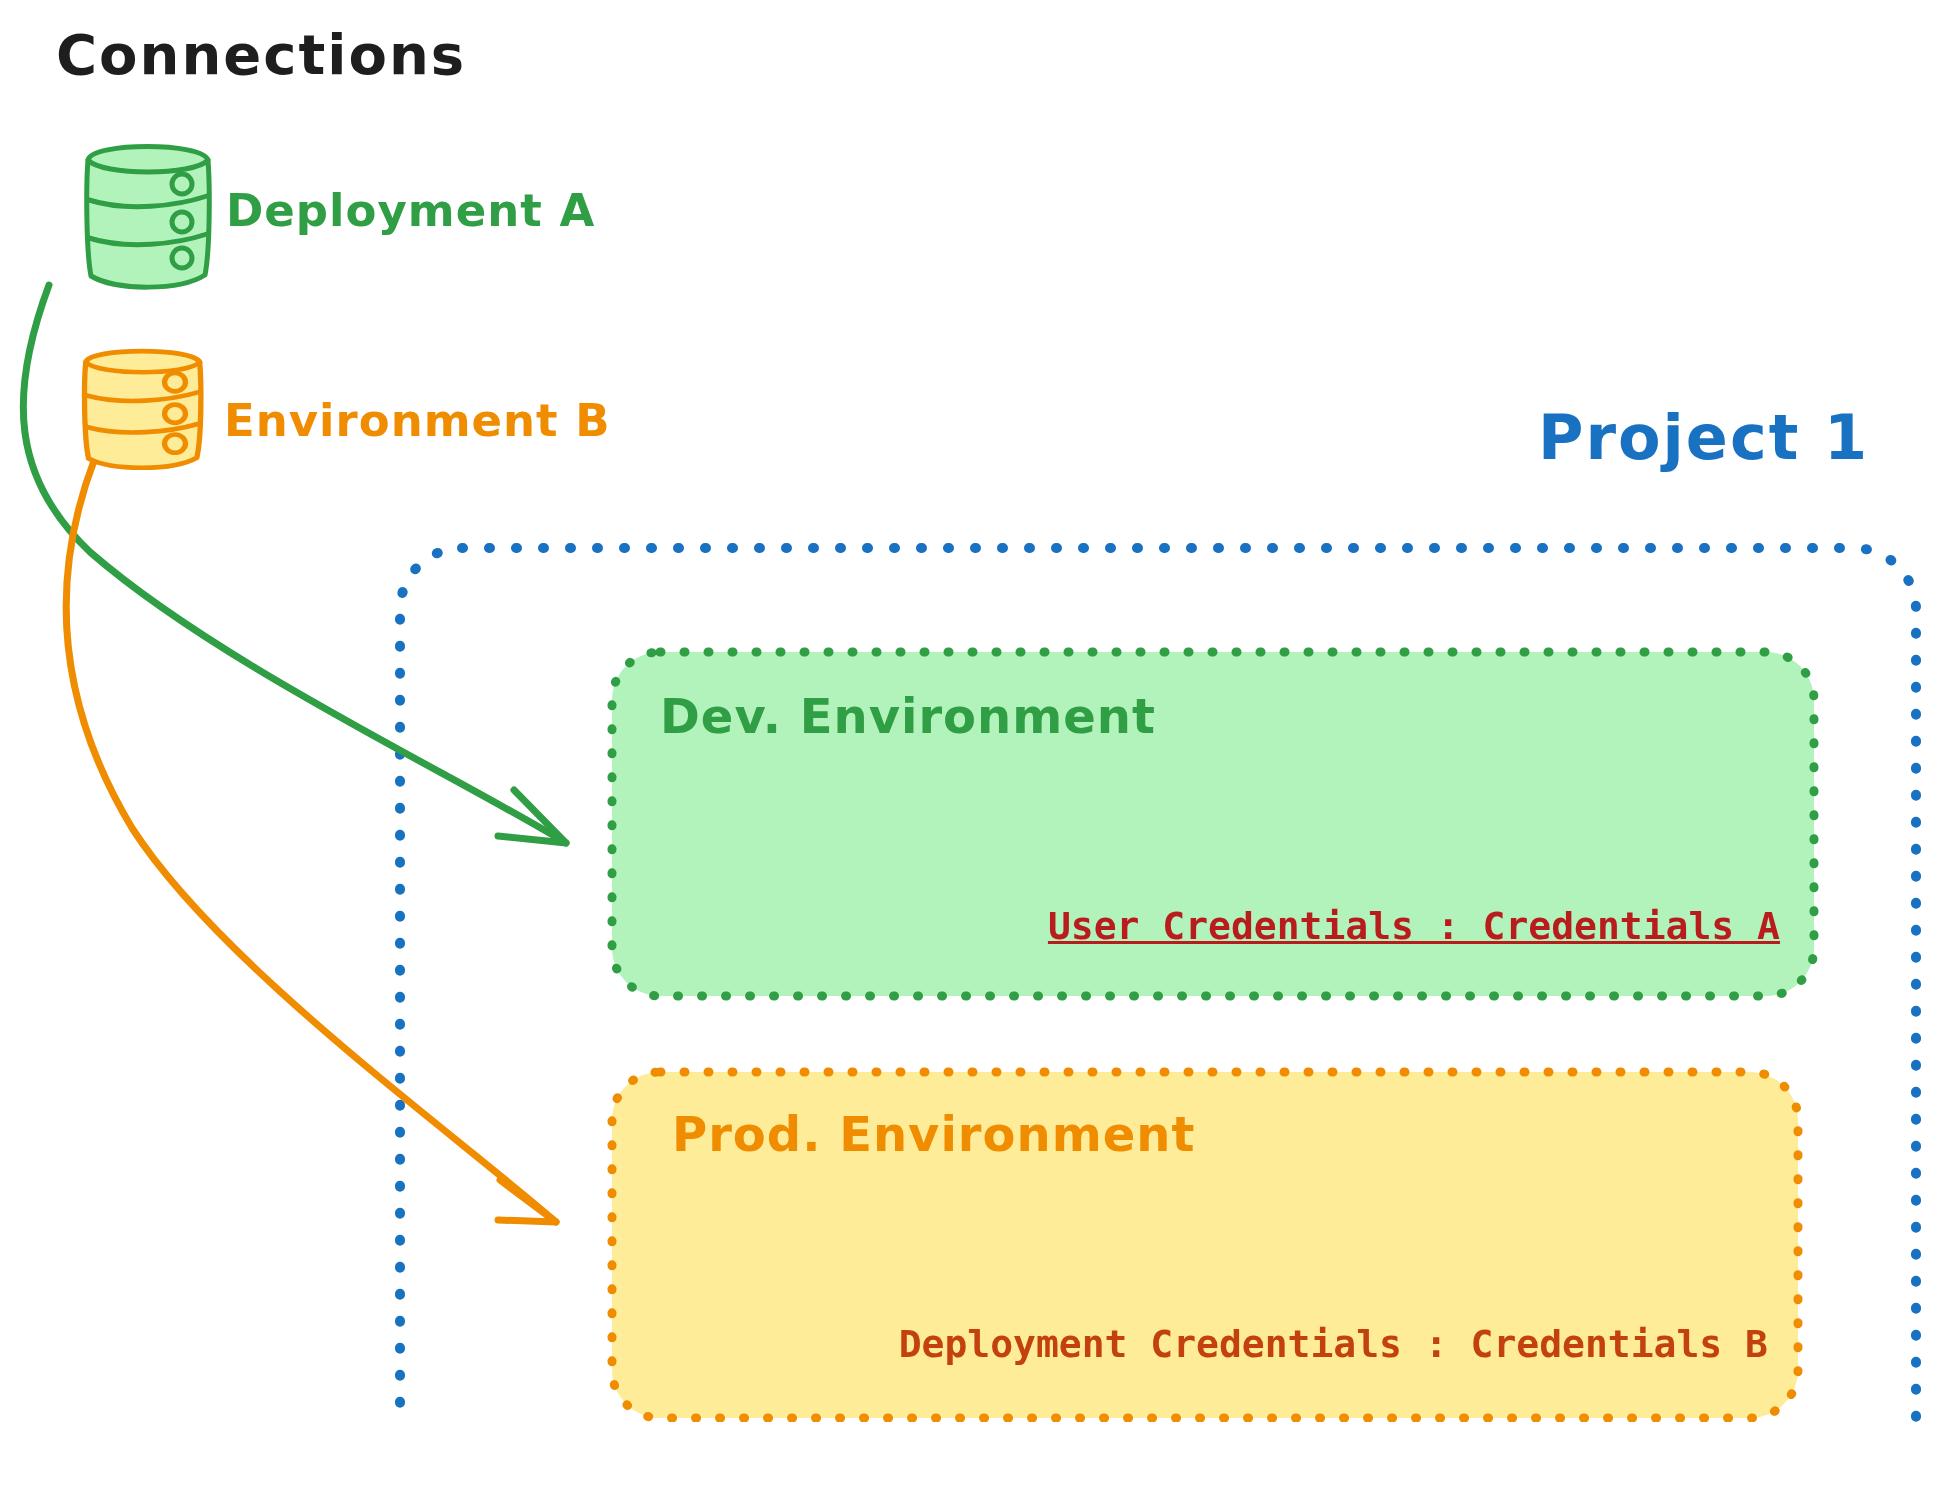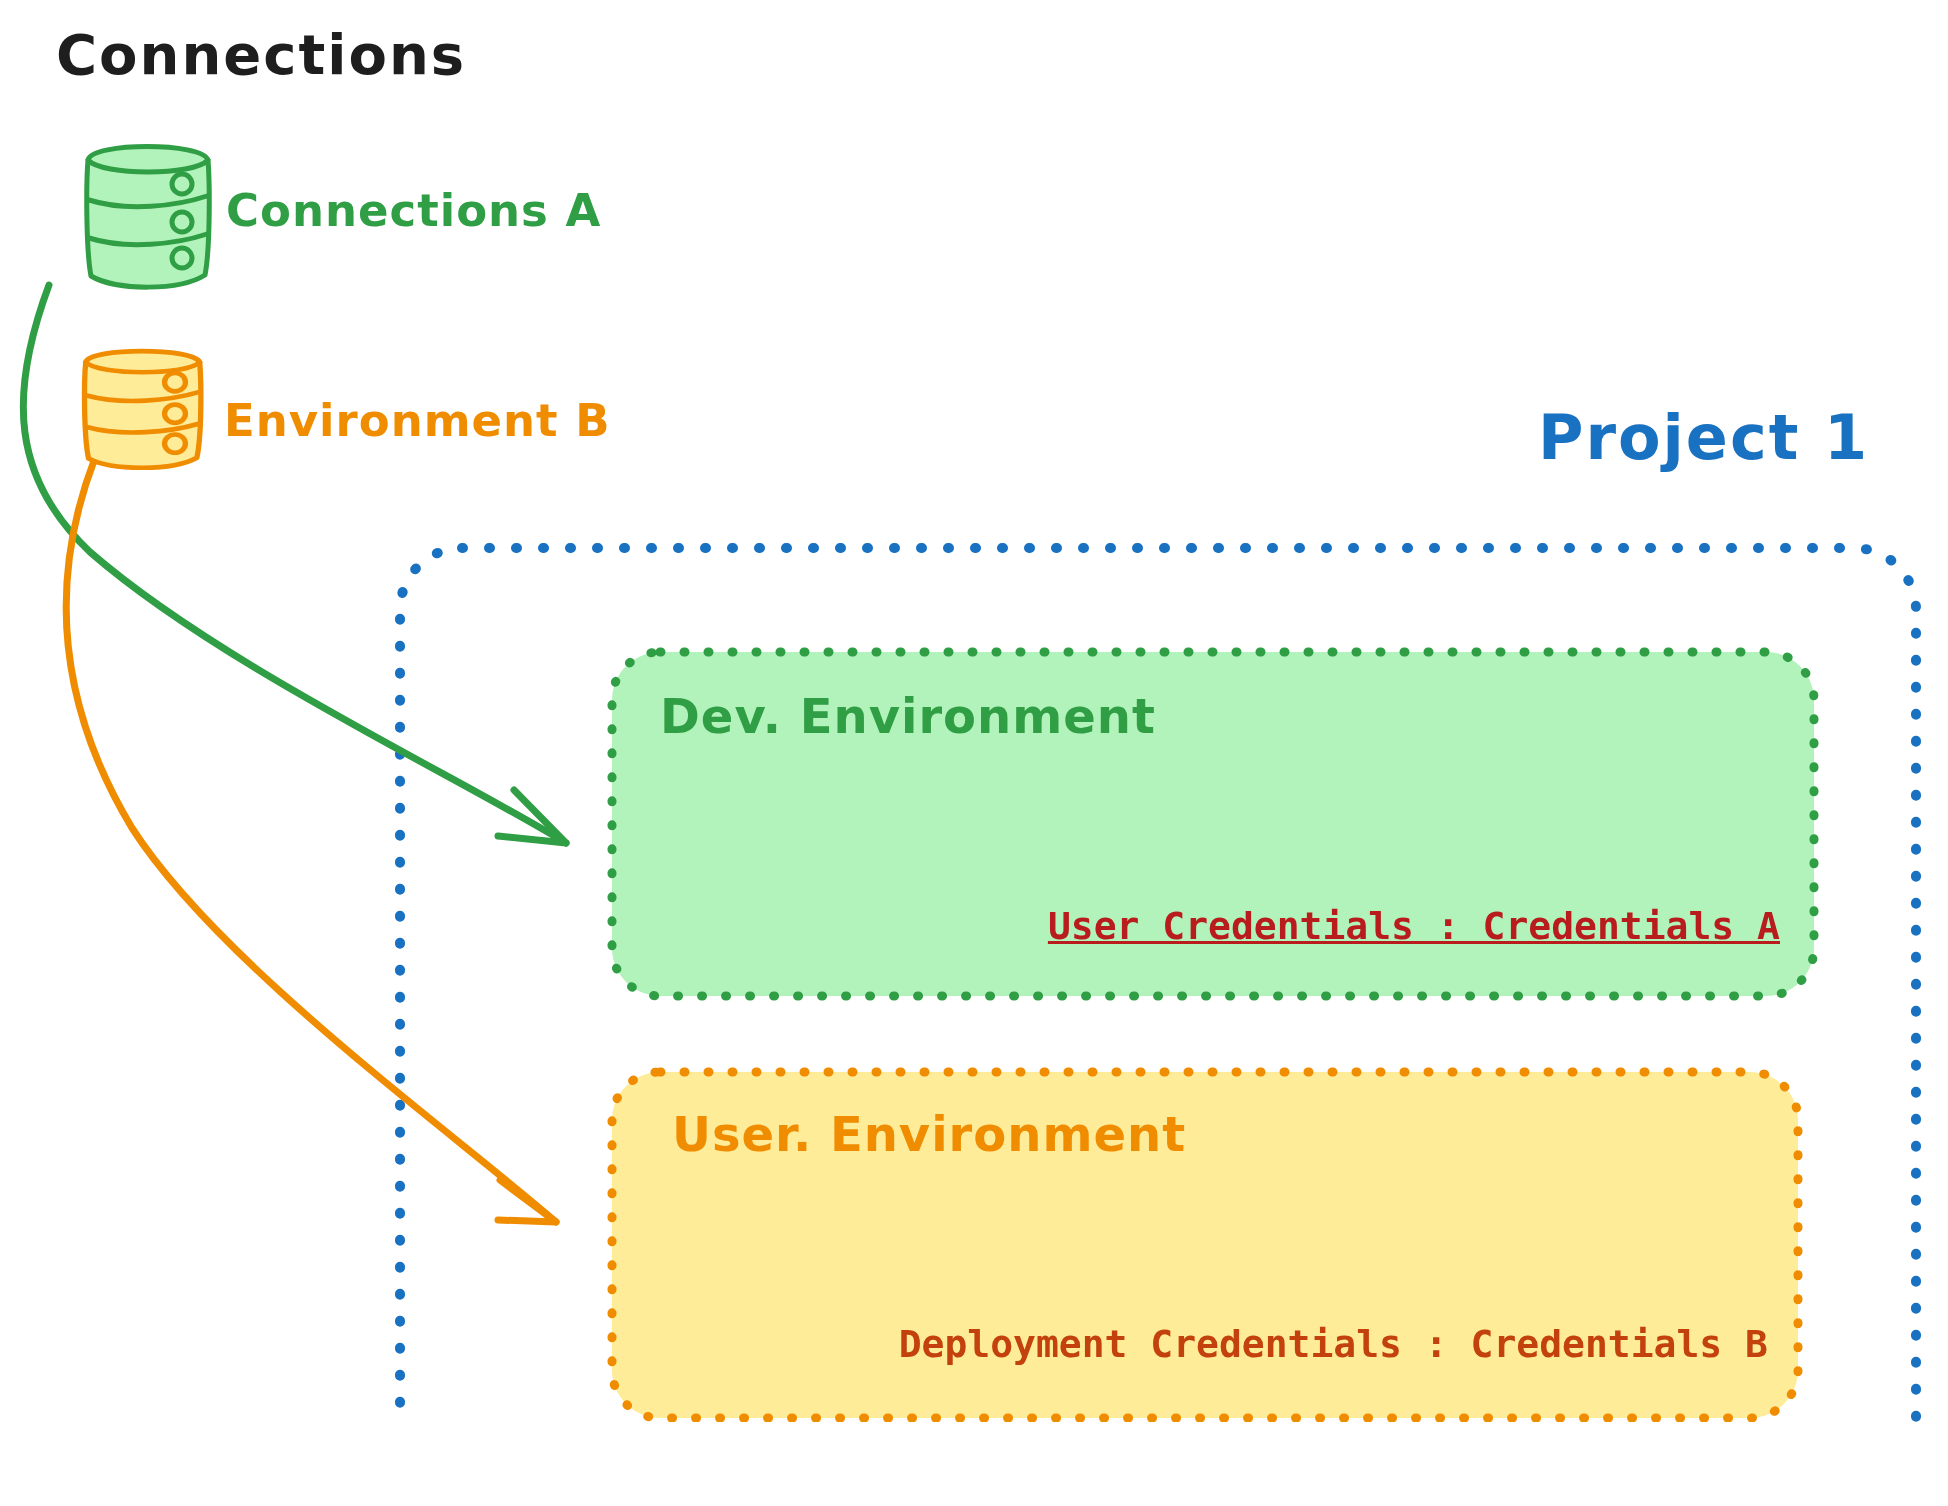--- a/index.html
+++ b/index.html
@@ -61,26 +61,26 @@
       <path d="M 7 62 C 45 74, 95 68, 125 58" fill="none" stroke="#f08c00" stroke-width="5.6" stroke-linecap="round"></path>
       <path d="M 7 100 C 45 112, 95 106, 125 96" fill="none" stroke="#f08c00" stroke-width="5.6" stroke-linecap="round"></path>
       <circle cx="100" cy="46" r="11" fill="none" stroke="#f08c00" stroke-width="5.6"></circle>
       <circle cx="100" cy="84" r="11" fill="none" stroke="#f08c00" stroke-width="5.6"></circle>
       <circle cx="100" cy="120" r="11" fill="none" stroke="#f08c00" stroke-width="5.6"></circle>
     </g>
   </svg>
 
   <div class="t t-connections">Connections</div>
 
-  <div class="t t-conn-a">Connections A</div>
+  <div class="t t-conn-a">Deployment A</div>
 
   <div class="t t-conn-b">Environment B</div>
 
   <div class="t t-project">Project 1</div>
 
   <div class="t t-dev">Dev. Environment</div>
 
   <div class="t t-mono t-dev-cred">User Credentials : Credentials A</div>
 
-  <div class="t t-prod">User. Environment</div>
+  <div class="t t-prod">Prod. Environment</div>
 
   <div class="t t-mono t-prod-cred">Deployment Credentials : Credentials B</div>
 </div>
 
 </body></html>

